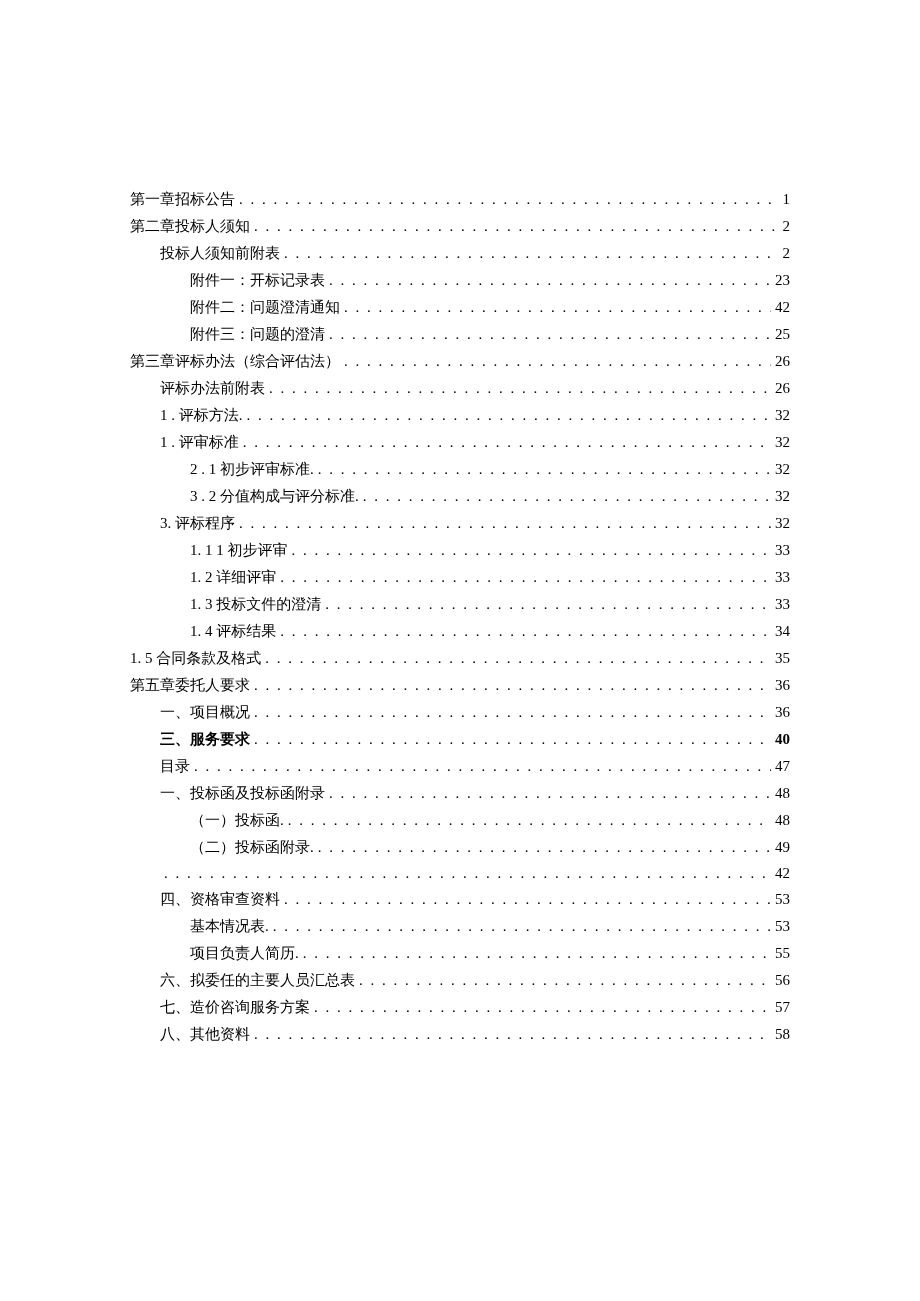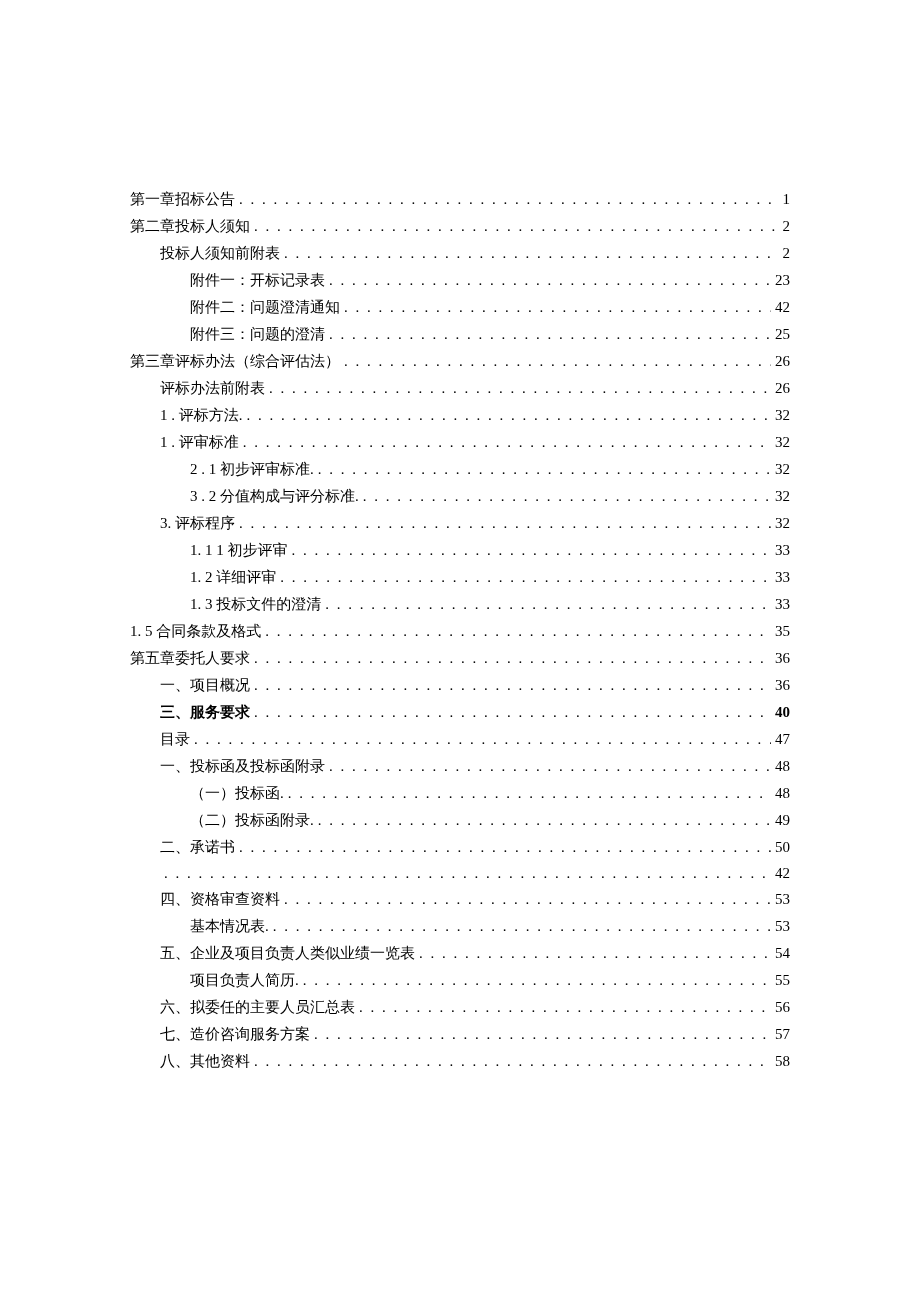--- a/index.html
+++ b/index.html
@@ -122,20 +122,25 @@
     <div class="toc-line indent-2">
       <span class="toc-label">1. 2  详细评审</span>
       <span class="toc-dots"></span>
       <span class="toc-page">33</span>
     </div>
     <div class="toc-line indent-2">
       <span class="toc-label">1. 3  投标文件的澄清</span>
       <span class="toc-dots"></span>
       <span class="toc-page">33</span>
     </div>
+    <div class="toc-line indent-2">
+      <span class="toc-label">1. 4  评标结果</span>
+      <span class="toc-dots"></span>
+      <span class="toc-page">34</span>
+    </div>
     <div class="toc-line indent-0">
       <span class="toc-label">1. 5    合同条款及格式</span>
       <span class="toc-dots"></span>
       <span class="toc-page">35</span>
     </div>
     <div class="toc-line indent-0">
       <span class="toc-label">第五章委托人要求</span>
       <span class="toc-dots"></span>
       <span class="toc-page">36</span>
     </div>
@@ -163,42 +168,32 @@
       <span class="toc-label">（一）投标函.</span>
       <span class="toc-dots"></span>
       <span class="toc-page">48</span>
     </div>
     <div class="toc-line indent-2">
       <span class="toc-label">（二）投标函附录.</span>
       <span class="toc-dots"></span>
       <span class="toc-page">49</span>
     </div>
     <div class="toc-line indent-1">
-      <span class="toc-label">二、承诺书</span>
-      <span class="toc-dots"></span>
-      <span class="toc-page">50</span>
-    </div>
-    <div class="toc-line indent-1">
       <span class="toc-dots"></span>
       <span class="toc-page">42</span>
     </div>
     <div class="toc-line indent-1">
       <span class="toc-label">四、资格审查资料</span>
       <span class="toc-dots"></span>
       <span class="toc-page">53</span>
     </div>
     <div class="toc-line indent-2">
       <span class="toc-label">基本情况表.</span>
       <span class="toc-dots"></span>
       <span class="toc-page">53</span>
-    </div>
-    <div class="toc-line indent-1">
-      <span class="toc-label">五、企业及项目负责人类似业绩一览表</span>
-      <span class="toc-dots"></span>
-      <span class="toc-page">54</span>
     </div>
     <div class="toc-line indent-2">
       <span class="toc-label">项目负责人简历.</span>
       <span class="toc-dots"></span>
       <span class="toc-page">55</span>
     </div>
     <div class="toc-line indent-1">
       <span class="toc-label">六、拟委任的主要人员汇总表</span>
       <span class="toc-dots"></span>
       <span class="toc-page">56</span>

